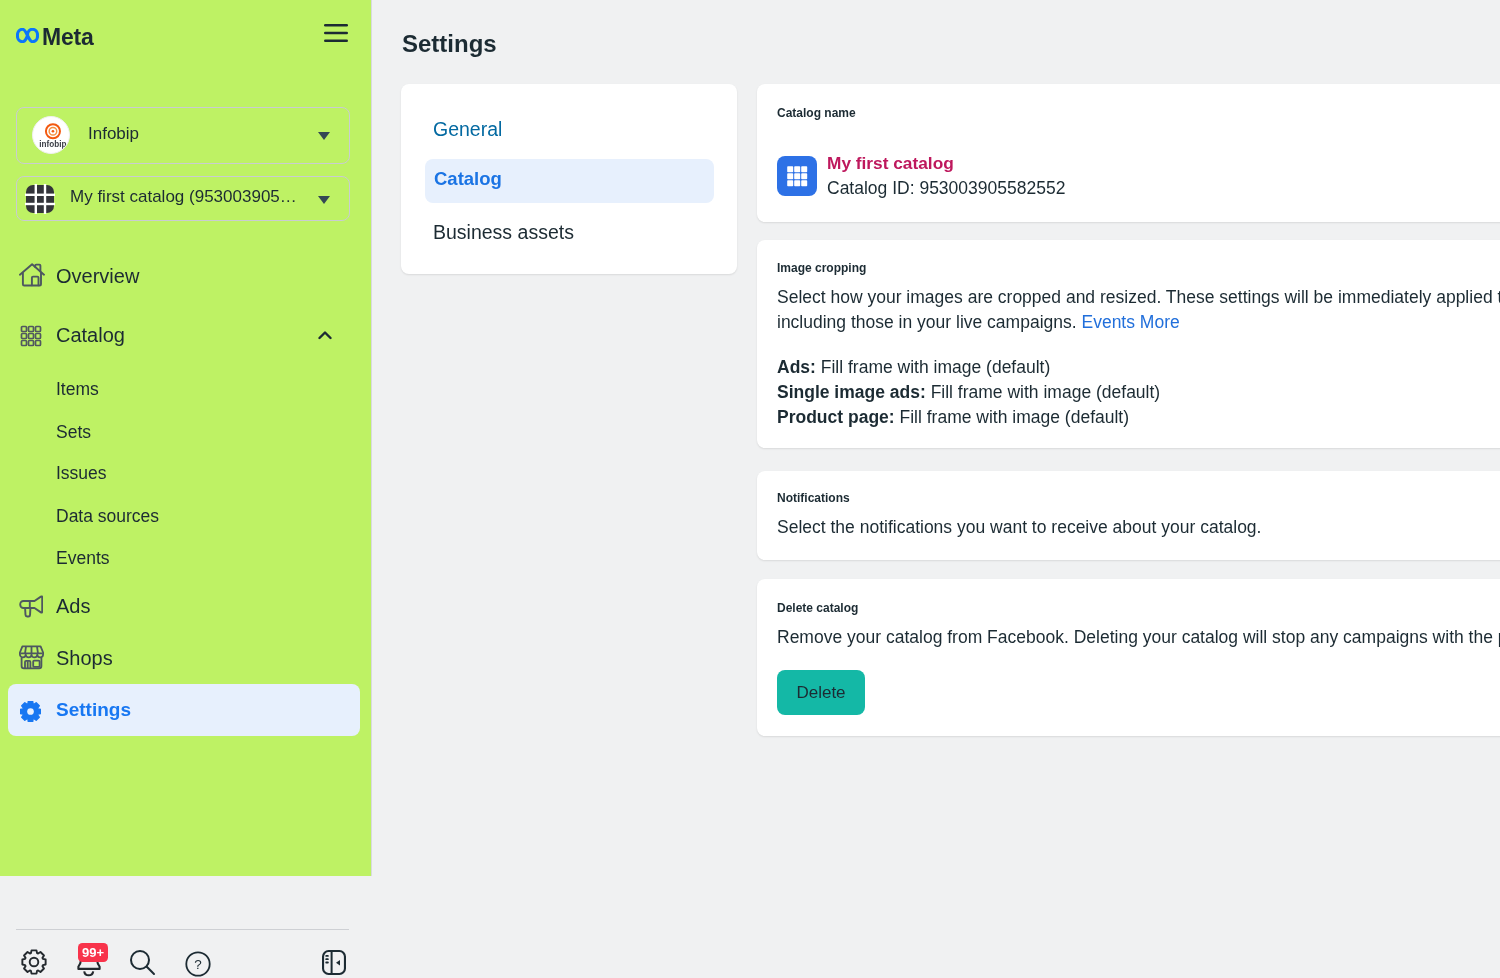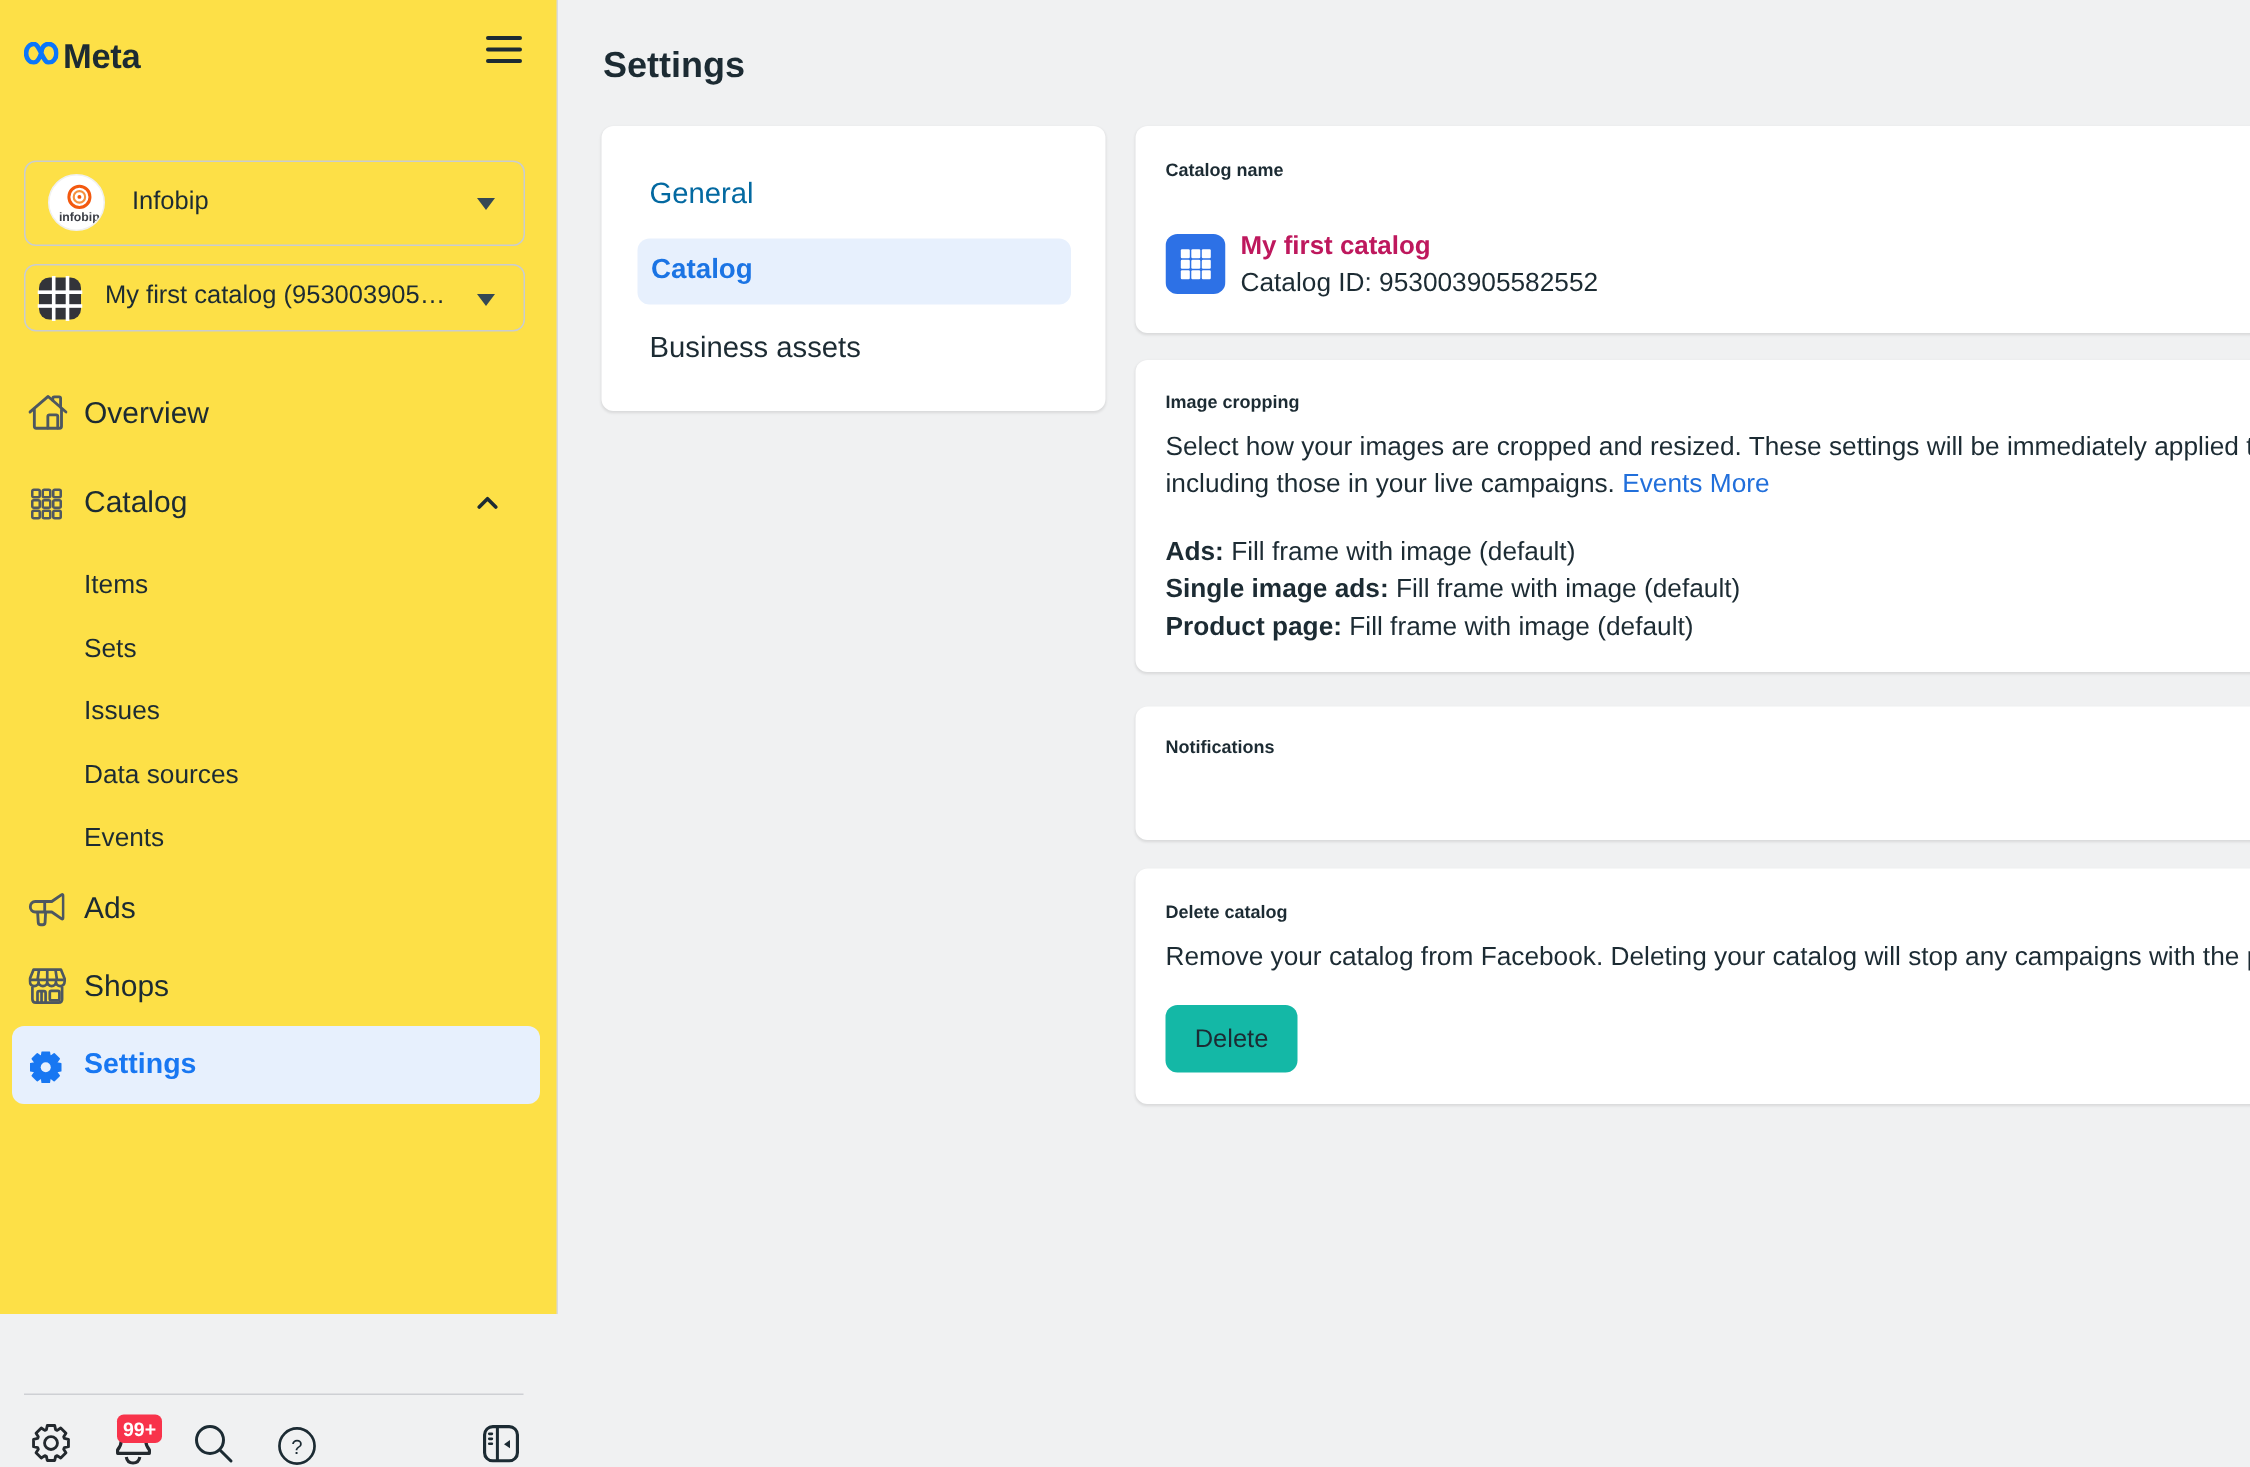--- a/index.html
+++ b/index.html
@@ -1,18 +1,18 @@
 <!DOCTYPE html>
 <html><head>
 <meta charset="utf-8">
 <style>
   * { margin:0; padding:0; box-sizing:border-box; }
   html,body { width:1500px; height:978px; overflow:hidden; font-family:"Liberation Sans",sans-serif; background:#f0f1f2; }
   .abs { position:absolute; }
-  #sidebar { position:absolute; left:0; top:0; width:372px; height:876px; background:#fde047; border-right:1px solid #d8dadf; }
+  #sidebar { position:absolute; left:0; top:0; width:372px; height:876px; background:#bef264; border-right:1px solid #d8dadf; }
   #main { position:absolute; left:372px; top:0; width:1128px; height:978px; background:#f0f1f2; }
   .navtext { font-size:20px; color:#1c2b33; }
   .subtext { font-size:17.5px; color:#1c2b33; }
   .droptext { font-size:17px; color:#1c2b33; }
   .card { position:absolute; background:#fff; border-radius:8px; box-shadow:0 1px 2px rgba(0,0,0,0.10); }
   .ctitle { font-size:12px; font-weight:bold; color:#1c2b33; }
   .body17 { font-size:17.5px; color:#1c2b33; white-space:nowrap; }
 </style>
 </head>
 <body>
@@ -180,20 +180,21 @@
     <div class="abs ctitle" style="left:20px;top:21px;">Image cropping</div>
     <div class="abs body17" style="left:20px;top:47px;">Select how your images are cropped and resized. These settings will be immediately applied to all of the images in your catalog,</div>
     <div class="abs body17" style="left:20px;top:72px;">including those in your live campaigns. <span style="color:#216fdb;">Events More</span></div>
     <div class="abs body17" style="left:20px;top:117px;"><b>Ads:</b> Fill frame with image (default)</div>
     <div class="abs body17" style="left:20px;top:167px;"><b>Product page:</b> Fill frame with image (default)</div>
     <div class="abs body17" style="left:20px;top:142px;"><b>Single image ads:</b> Fill frame with image (default)</div>
   </div>
 
   <div class="card" style="left:385px;top:471px;width:790px;height:89px;">
     <div class="abs ctitle" style="left:20px;top:20px;">Notifications</div>
+    <div class="abs body17" style="left:20px;top:46px;">Select the notifications you want to receive about your catalog.</div>
   </div>
 
   <div class="card" style="left:385px;top:579px;width:790px;height:157px;">
     <div class="abs ctitle" style="left:20px;top:22px;">Delete catalog</div>
     <div class="abs body17" style="left:20px;top:48px;">Remove your catalog from Facebook. Deleting your catalog will stop any campaigns with the products in it.</div>
     <div class="abs" style="left:20px;top:91px;width:88px;height:45px;background:#14b8a6;border-radius:8px;font-size:17px;color:#1c2b33;text-align:center;line-height:45px;">Delete</div>
   </div>
 </div>
 
 </body></html>

